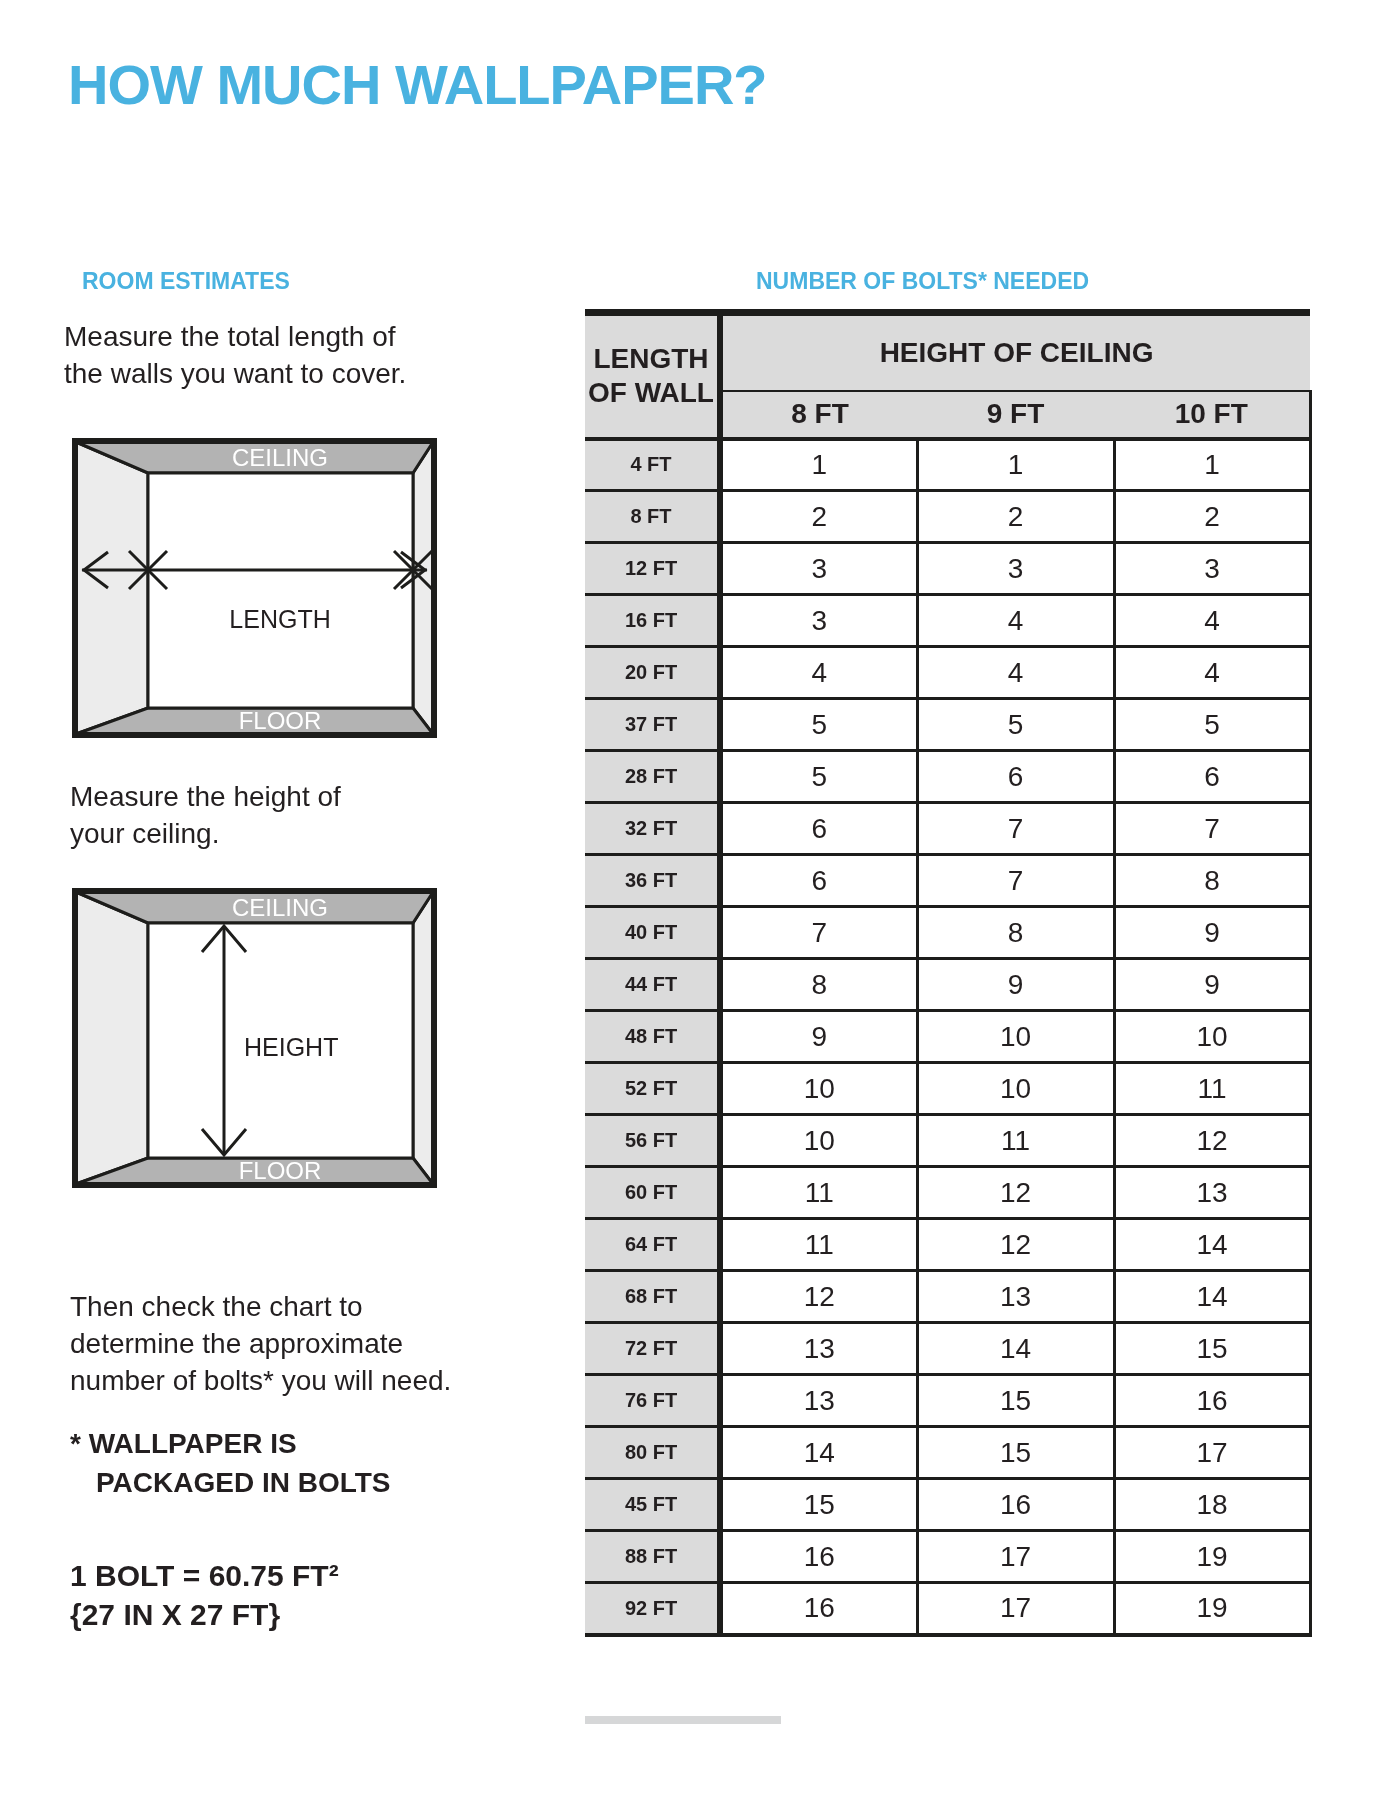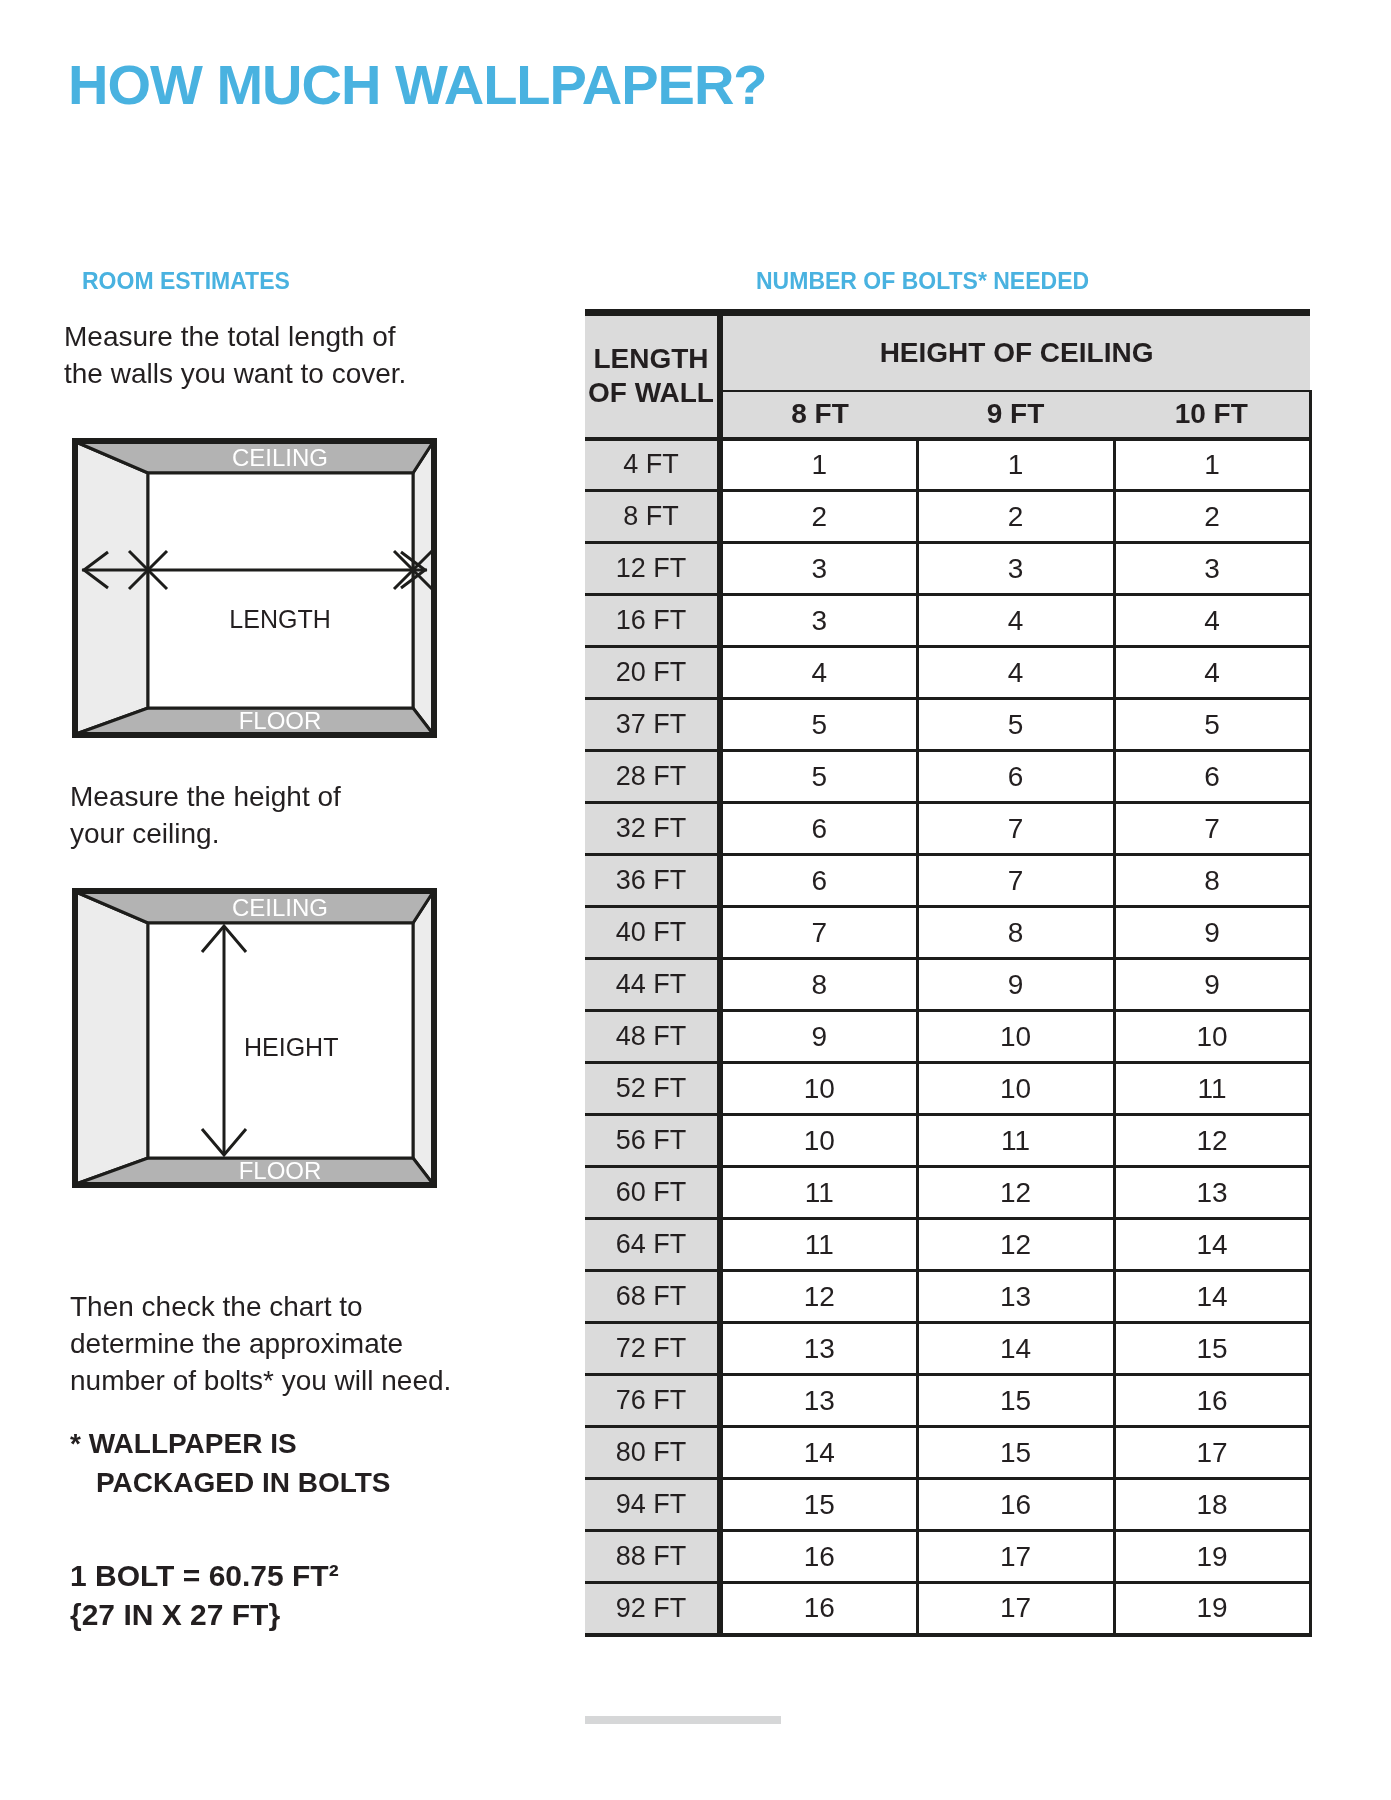--- a/index.html
+++ b/index.html
@@ -60,21 +60,21 @@
     font-size:28px;font-weight:bold;height:78px;
   }
   tr.ft-row th{
     background:var(--cell-gray);border-bottom:4px solid var(--line);
     font-size:28px;font-weight:bold;height:48px;border-left:0;border-right:0;
   }
   tr.ft-row th:last-child{border-right:3px solid var(--line);}
   tbody th{
     background:var(--cell-gray);border-right:6px solid var(--line);
     border-bottom:3px solid var(--line);border-left:0;
-    font-size:27px;font-weight:normal;height:52px;margin-top:8px;
+    font-size:20px;font-weight:bold;height:52px;margin-top:8px;
   }
   tbody td{
     background:#ffffff;border:3px solid var(--line);
     font-size:28px;font-weight:normal;height:52px;
   }
   #table-shadow{left:585px;top:1716px;width:196px;height:8px;background:#d6d7d8;}
 </style>
 </head>
 <body>
 
@@ -279,21 +279,21 @@
           <td>15</td>
           <td>16</td>
         </tr>
         <tr>
           <th>80 FT</th>
           <td>14</td>
           <td>15</td>
           <td>17</td>
         </tr>
         <tr>
-          <th>94 FT</th>
+          <th>45 FT</th>
           <td>15</td>
           <td>16</td>
           <td>18</td>
         </tr>
         <tr>
           <th>88 FT</th>
           <td>16</td>
           <td>17</td>
           <td>19</td>
         </tr>

